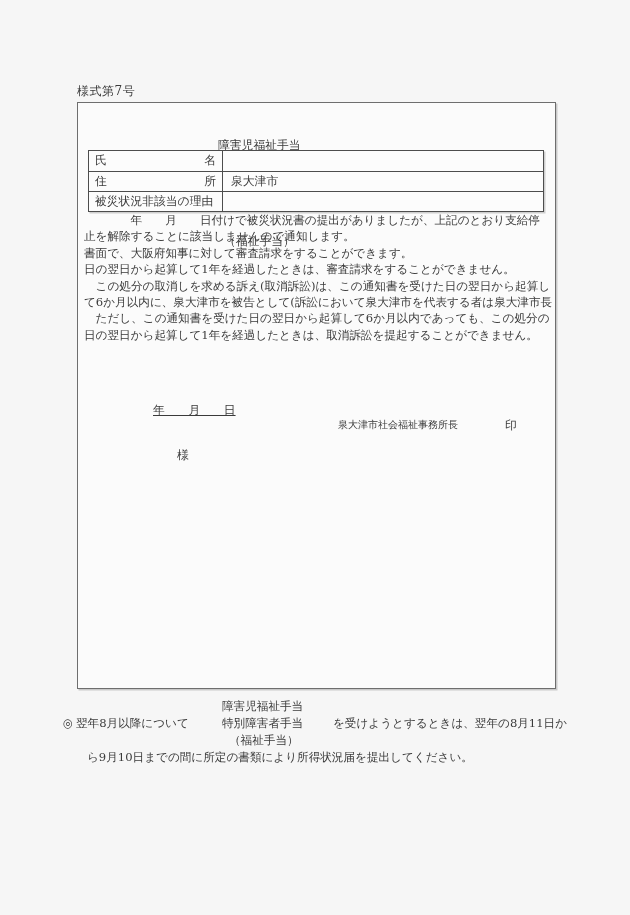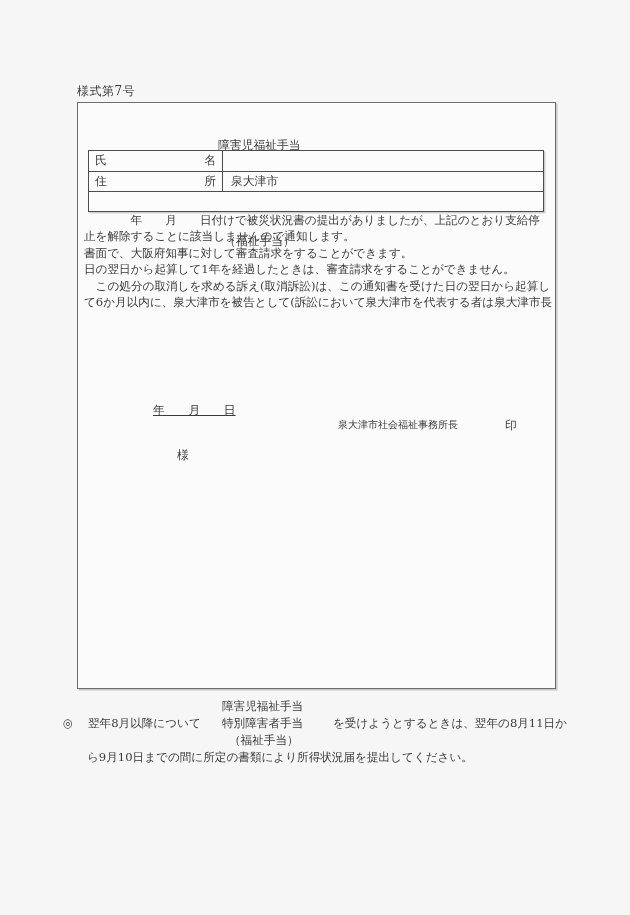--- a/index.html
+++ b/index.html
@@ -65,21 +65,21 @@
   
   .date-line{position:absolute;left:75px;top:300px;font-size:11.8px;white-space:pre;text-decoration:underline;}
   .issuer{position:absolute;left:260px;top:315px;font-size:10px;white-space:pre;}
   .seal{position:absolute;left:427px;top:315px;font-size:11.8px;white-space:pre;}
   .addressee{position:absolute;left:99px;top:344px;font-size:12px;white-space:pre;}
 
   
   .footer-piece{position:absolute;font-size:11.6px;line-height:15px;white-space:pre;}
   .f-stack1{left:222px;top:699px;}
   .f-mark  {left:63px; top:716px;}
-  .f-lead  {left:88px; top:716px;}
+  .f-lead  {left:76px; top:716px;}
   .f-stack2{left:222px;top:716px;}
   .f-rest  {left:333px;top:716px;}
   .f-stack3{left:229px;top:733px;}
   .f-line2 {left:87px; top:750px;}
 </style>
 </head>
 <body>
 
 <div class="page">
 
@@ -102,31 +102,37 @@
         <div class="cell-value"></div>
       </div>
       <div class="info-row">
         <div class="cell-label">
           <span>住</span>
           <span>所</span>
         </div>
         <div class="cell-value">泉大津市</div>
       </div>
       <div class="info-row">
+        <div class="cell-label">
+          <span>被災状況非該当の理由</span>
+          <span></span>
+        </div>
         <div class="cell-value"></div>
       </div>
     </div>
 
     <div class="body-text">
       <div class="body-line">　　　　年　　月　　日付けで被災状況書の提出がありましたが、上記のとおり支給停</div>
       <div class="body-line">止を解除することに該当しませんので通知します。</div>
       <div class="body-line">書面で、大阪府知事に対して審査請求をすることができます。</div>
       <div class="body-line">日の翌日から起算して1年を経過したときは、審査請求をすることができません。</div>
       <div class="body-line">　この処分の取消しを求める訴え(取消訴訟)は、この通知書を受けた日の翌日から起算し</div>
       <div class="body-line">て6か月以内に、泉大津市を被告として(訴訟において泉大津市を代表する者は泉大津市長</div>
+      <div class="body-line">　ただし、この通知書を受けた日の翌日から起算して6か月以内であっても、この処分の</div>
+      <div class="body-line">日の翌日から起算して1年を経過したときは、取消訴訟を提起することができません。</div>
     </div>
 
     <div class="date-line">年　　月　　日</div>
     <div class="issuer">泉大津市社会福祉事務所長</div>
     <div class="seal">印</div>
     <div class="addressee">様</div>
 
   </div>
 
   <div>

